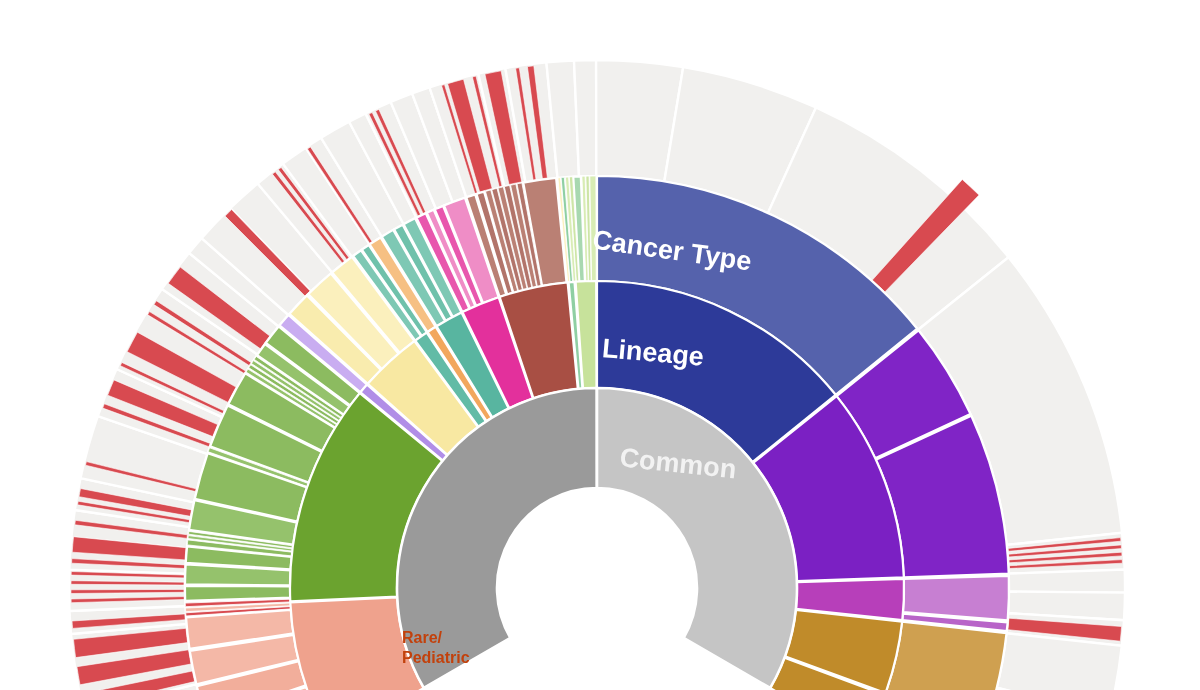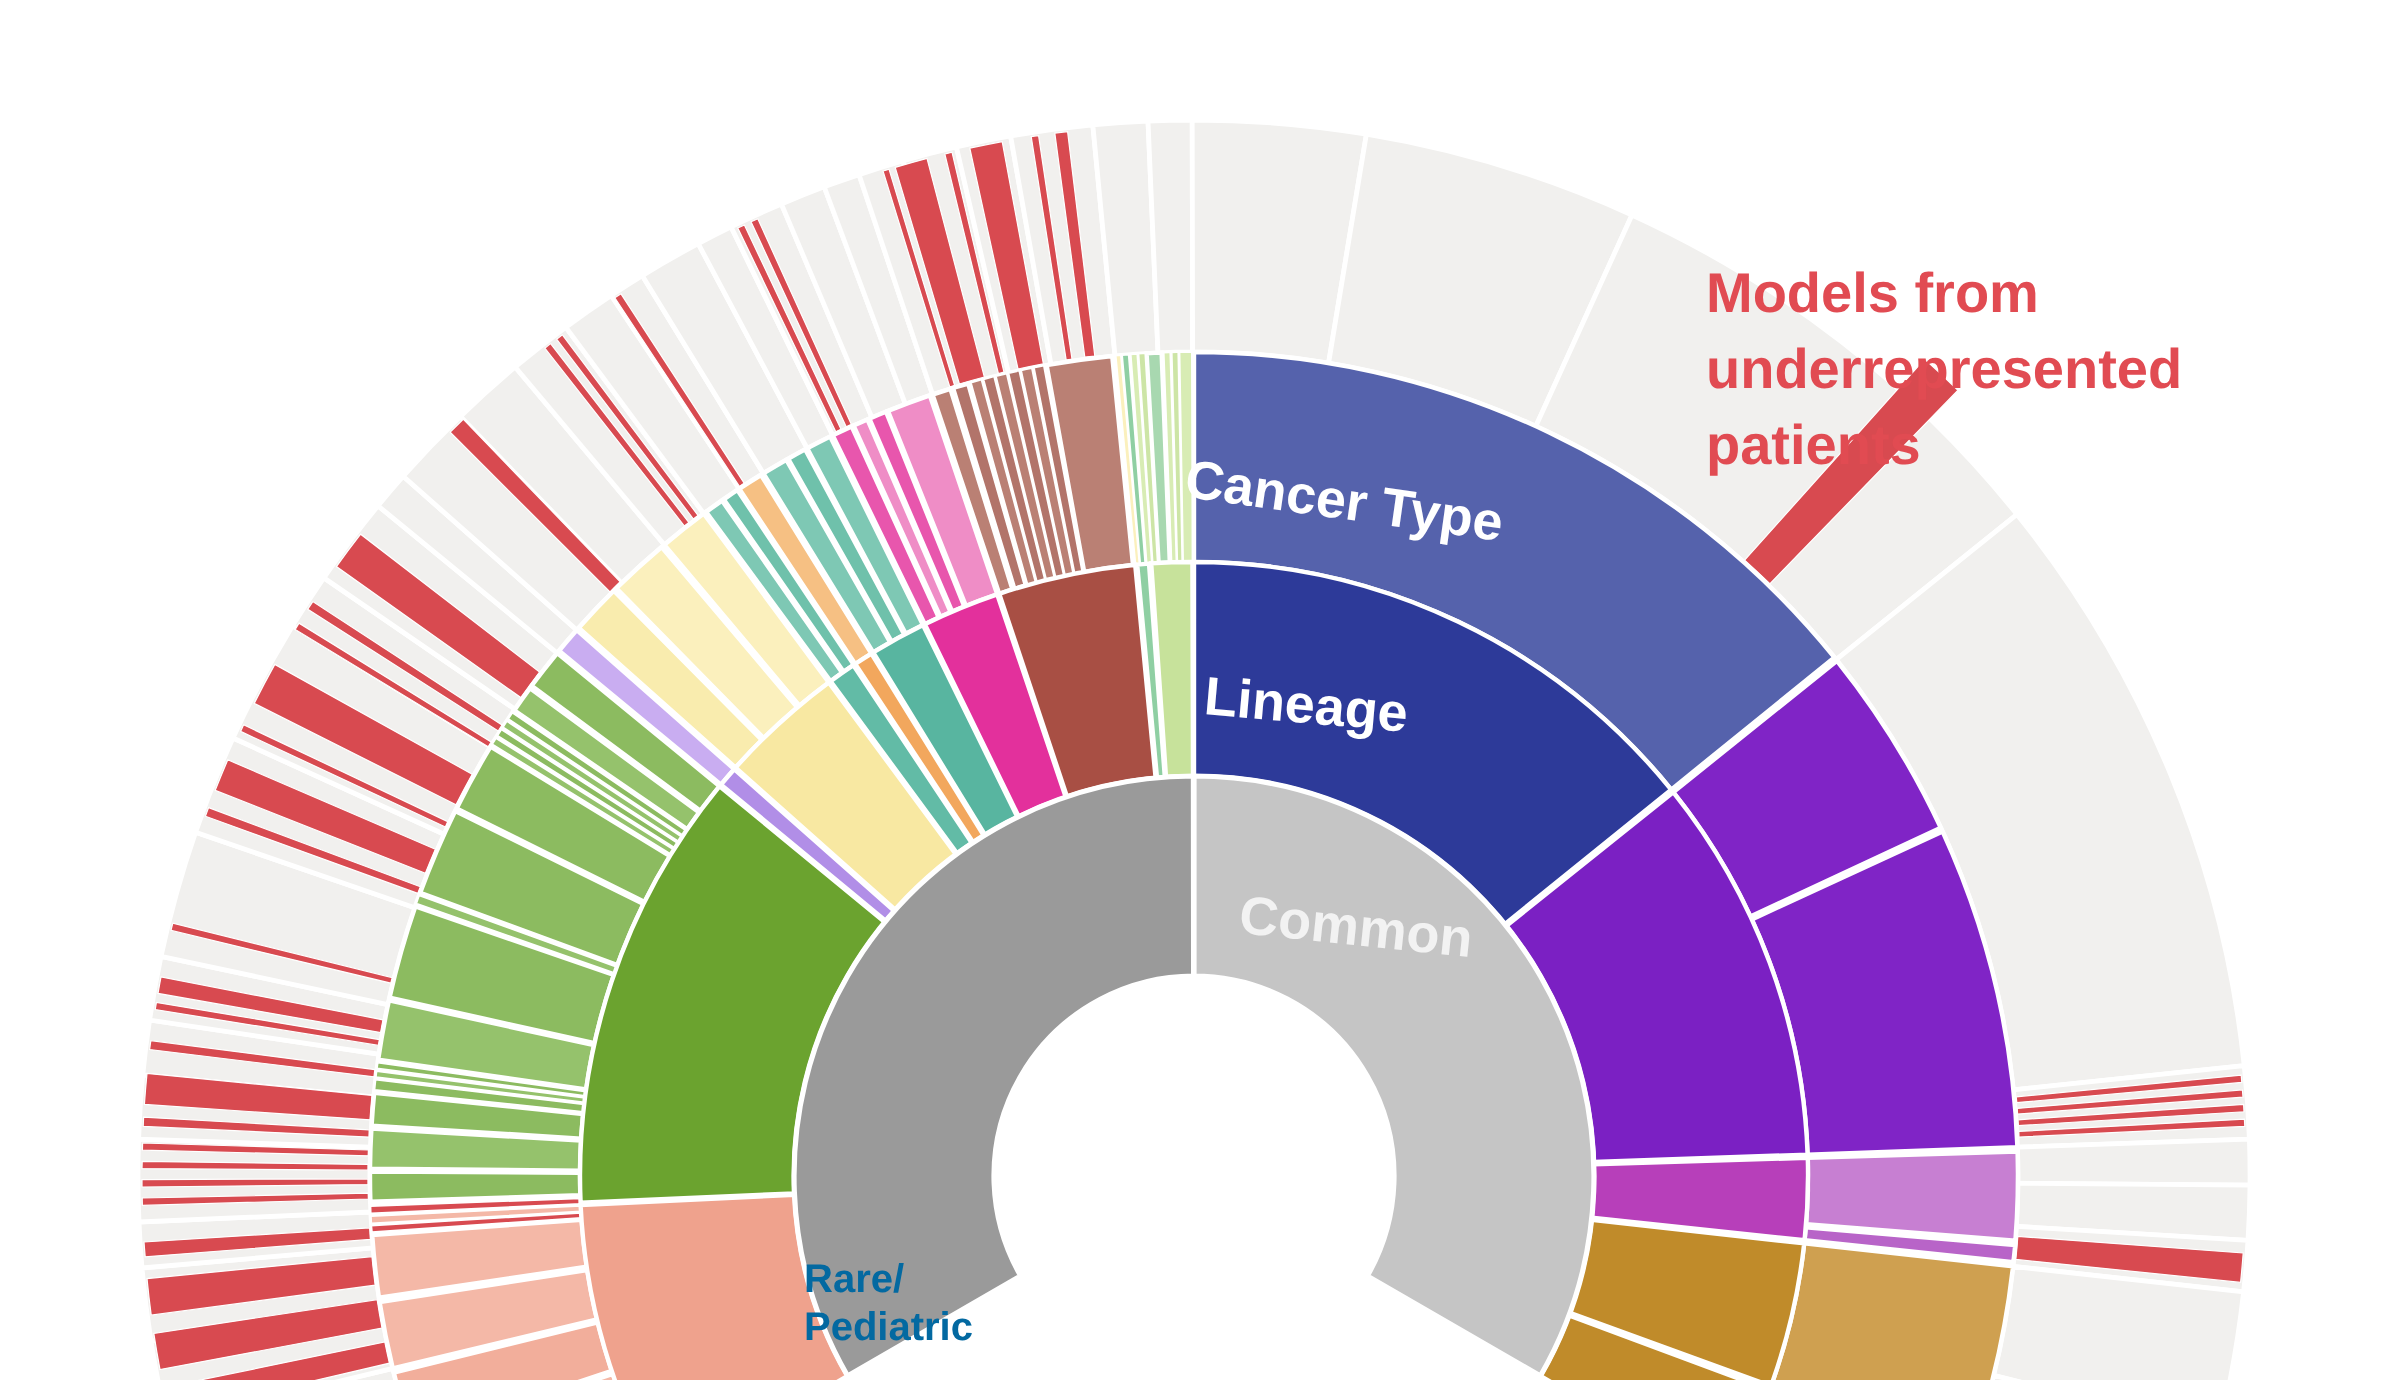--- a/index.html
+++ b/index.html
@@ -4,22 +4,22 @@
 <style>
   html,body{margin:0;padding:0;background:#fff;}
   .stage{position:relative;width:1200px;height:690px;overflow:hidden;background:#fff;
          font-family:"Liberation Sans",sans-serif;}
   .stage svg{position:absolute;left:0;top:0;}
   .ring-label{position:absolute;font-weight:700;font-size:27px;color:#fff;
               white-space:nowrap;transform:translate(-50%,-50%);pointer-events:none;}
   #lbl-cancer-type{left:672px;top:251px;transform:translate(-50%,-50%) rotate(8deg);}
   #lbl-lineage{left:653px;top:353px;transform:translate(-50%,-50%) rotate(5deg);}
   #lbl-common{left:678px;top:464px;color:#f2f2f2;transform:translate(-50%,-50%) rotate(6deg);}
-  #lbl-rare{position:absolute;left:402px;top:628px;font-weight:700;font-size:20px;
-            color:#0369a1;line-height:1.22;transform:none;}
+  #lbl-rare{position:absolute;left:402px;top:628px;font-weight:700;font-size:16px;
+            color:#c2410c;line-height:1.22;transform:none;}
   #annotation{position:absolute;left:853px;top:128px;width:290px;font-weight:700;
               font-size:28px;line-height:1.36;}
 </style>
 </head>
 <body>
 
 <div class="stage">
   <svg id="chart" width="1200" height="690" viewBox="0 0 1200 690">
       <path d="M139.7 852.0A528 528 0 0 1 122.4 819.5L226.7 768.6A412 412 0 0 0 240.2 794.0Z" fill="#f1f0ee" stroke="#ffffff" stroke-width="2.4"></path>
       <path d="M122.4 819.5A528 528 0 0 1 107.4 785.8L215.0 742.3A412 412 0 0 0 226.7 768.6Z" fill="#f1f0ee" stroke="#ffffff" stroke-width="2.4"></path>
@@ -195,14 +195,13 @@
 
   <div class="ring-label" id="lbl-cancer-type">Cancer Type</div>
   <div class="ring-label" id="lbl-lineage">Lineage</div>
   <div class="ring-label" id="lbl-common">Common</div>
 
   <div id="lbl-rare">
     <span>Rare/</span><br>
     <span>Pediatric</span>
   </div>
 
-  <div id="annotation" style="color: rgb(225, 75, 82);">Models from underrepresented patients</div>
 </div>
 
 </body></html>

